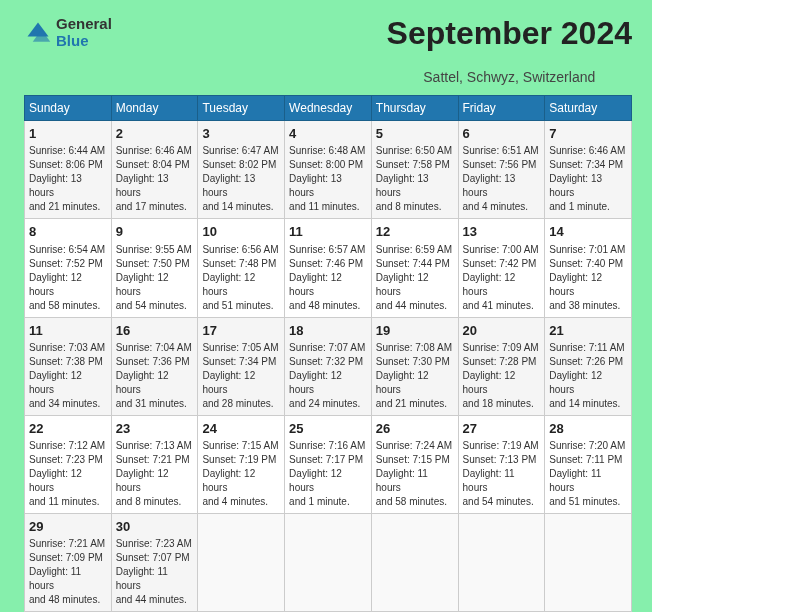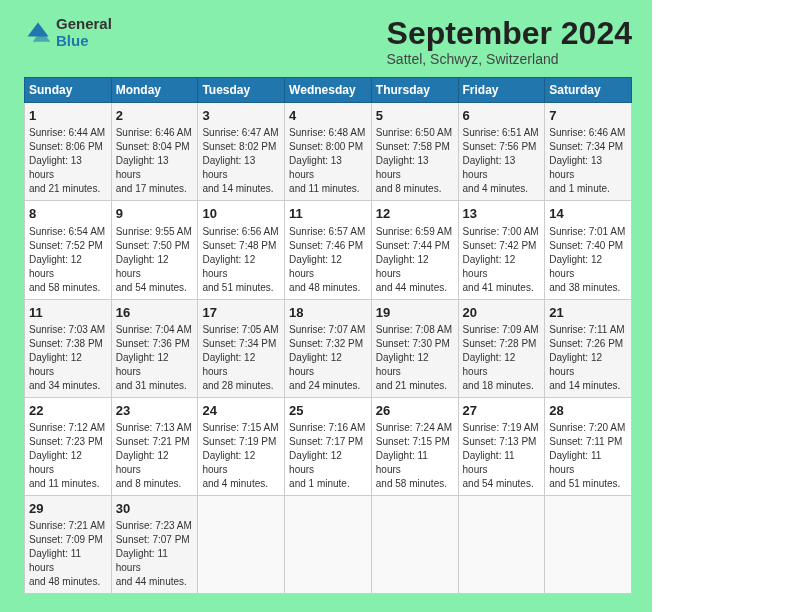--- a/index.html
+++ b/index.html
@@ -25,43 +25,43 @@
     .logo {
       display: flex;
       align-items: center;
       gap: 4px;
     }
     .logo-icon {
       width: 28px;
       height: 28px;
     }
     .title-block {
-      text-align: left;
+      text-align: center;
     }
     .month-title {
       font-size: 32px;
       font-weight: bold;
       color: #222;
       line-height: 1.1;
     }
     .location {
       font-size: 14px;
       color: #444;
-      margin-top: 0;
+      margin-top: 18px;
     }
     .calendar {
       width: 100%;
       border-collapse: collapse;
       font-size: 10.5px;
     }
     .calendar thead th {
       background: #2176ae;
       color: #fff;
       font-size: 12px;
-      font-weight: bold;
+      font-weight: normal;
       padding: 5px 4px;
       text-align: left;
       border: 1px solid #1a5f8a;
     }
     .calendar tbody td {
       border: 1px solid #ccc;
       vertical-align: top;
       padding: 4px 4px;
       width: 14.28%;
       height: 80px;

